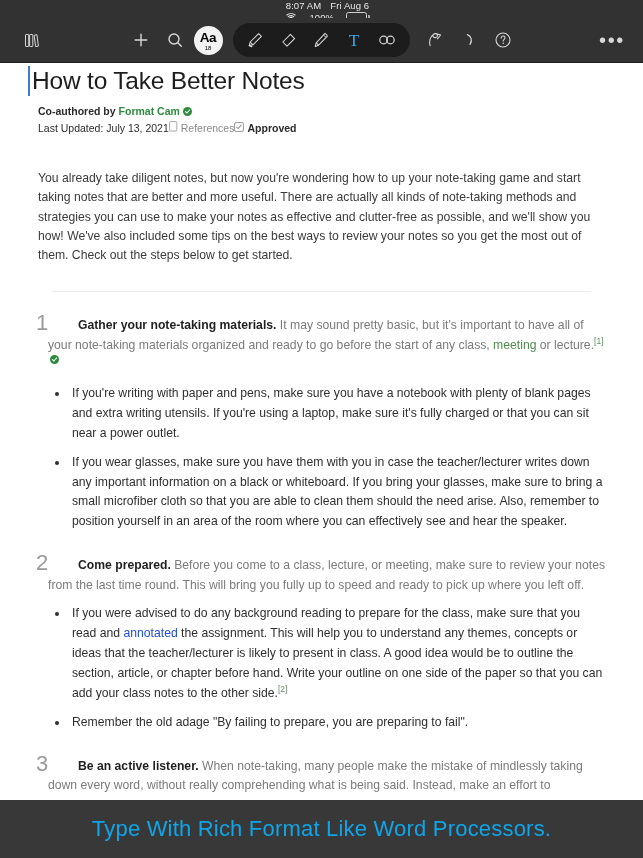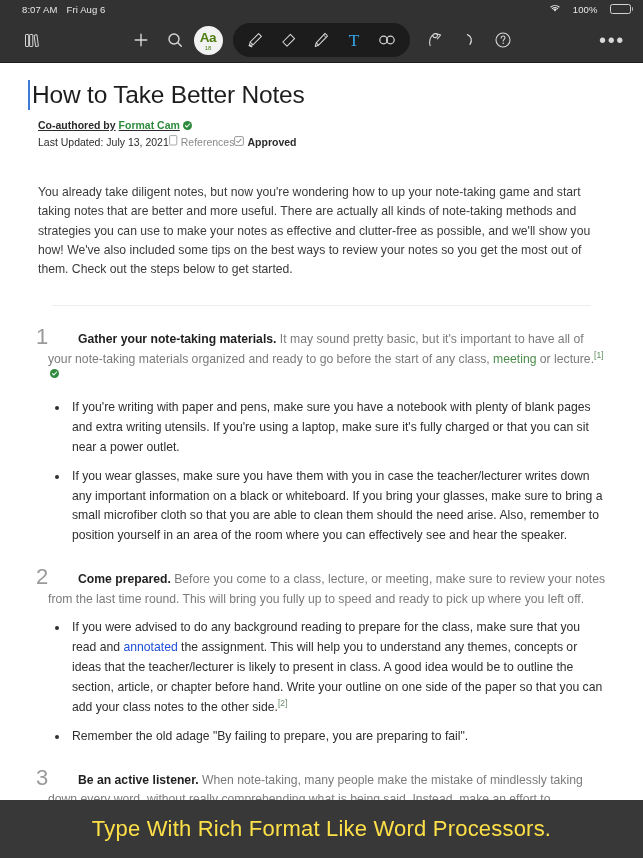--- a/index.html
+++ b/index.html
@@ -24,20 +24,21 @@
   .status-bar {
     height: 18px;
     background: #323232;
     display: flex;
     align-items: center;
     justify-content: space-between;
     padding: 0 10px 0 22px;
     color: #e8e8e8;
     font-size: 9.5px;
     letter-spacing: 0.1px;
+    flex-direction: column;
   }
   .status-left { display: flex; align-items: center; gap: 9px; }
   .status-right { display: flex; align-items: center; gap: 12px; }
   .wifi-icon { display: block; }
   .battery-wrap { display: flex; align-items: center; gap: 1px; }
   .battery-body {
     width: 21px; height: 10px;
     border: 1px solid #d2d2d2;
     border-radius: 2.5px;
     padding: 1px;
@@ -69,21 +70,21 @@
     color: #d8d8d8;
     cursor: pointer;
     flex: none;
   }
   .tb-gap { flex: 1 1 auto; }
 
   .aa-btn {
     width: 29px; height: 29px;
     border-radius: 50%;
     background: #f2f2f2;
-    color: #4d7c0f;
+    color: #000000;
     display: flex;
     flex-direction: column;
     align-items: center;
     justify-content: center;
     line-height: 1;
     cursor: pointer;
     flex: none;
     margin: 16px 2px;
   }
   .aa-btn .aa-main { font-size: 13.5px; font-weight: 600; letter-spacing: -0.3px; margin-top: 1px;}
@@ -124,21 +125,21 @@
     position: absolute;
     top: 63px; left: 0; right: 0; bottom: 0;
     background: #fff;
     padding: 0 28px;
     overflow: hidden;
   }
 
   .title-row {
     display: flex;
     align-items: center;
-    margin-top: 17px;
+    margin-top: 3px;
   }
   .caret {
     width: 2px;
     height: 30px;
     background: #3c7cd6;
     margin-right: 2px;
     flex: none;
   }
   .doc-title {
     font-size: 24.5px;
@@ -149,21 +150,20 @@
   }
 
   .byline {
     margin: 9px 0 0 10px;
     font-size: 10.5px;
     font-weight: bold;
     color: #2b2b2b;
     display: flex;
     align-items: center;
     gap: 3px;
-    text-decoration: underline;
   }
   .byline .author { color: #2e8b3d; font-weight: bold; }
   .verified-badge {
     display: inline-flex;
     width: 9px; height: 9px;
     border-radius: 50%;
     background: #2e8b3d;
     align-items: center; justify-content: center;
     flex: none;
   }
@@ -261,21 +261,21 @@
 
   
   .caption-bar {
     position: absolute;
     left: 0; right: 0; bottom: 0;
     height: 58px;
     background: #383838;
     display: flex;
     align-items: center;
     justify-content: center;
-    color: #fde047;
+    color: #0ea5e9;
     font-size: 22px;
     font-weight: 300;
     letter-spacing: 0.2px;
   }
 </style>
 </head>
 <body>
 
 <div id="app">
 

